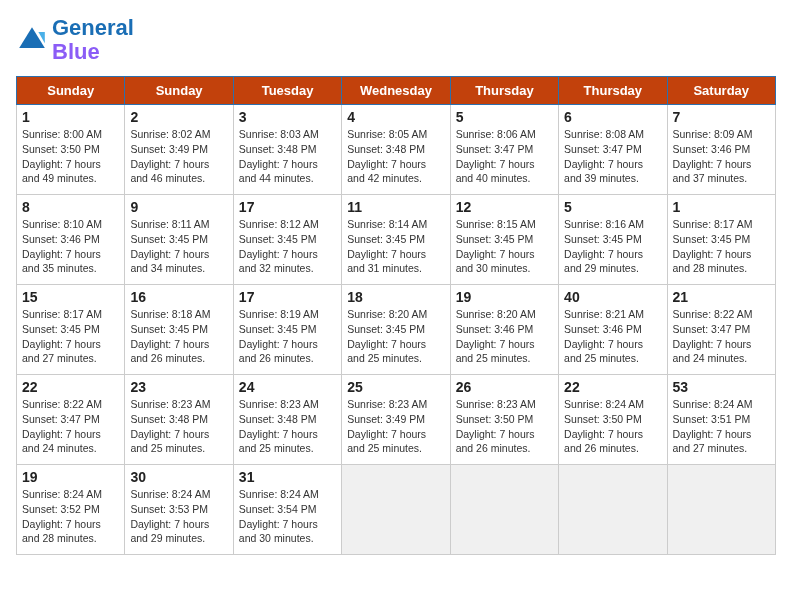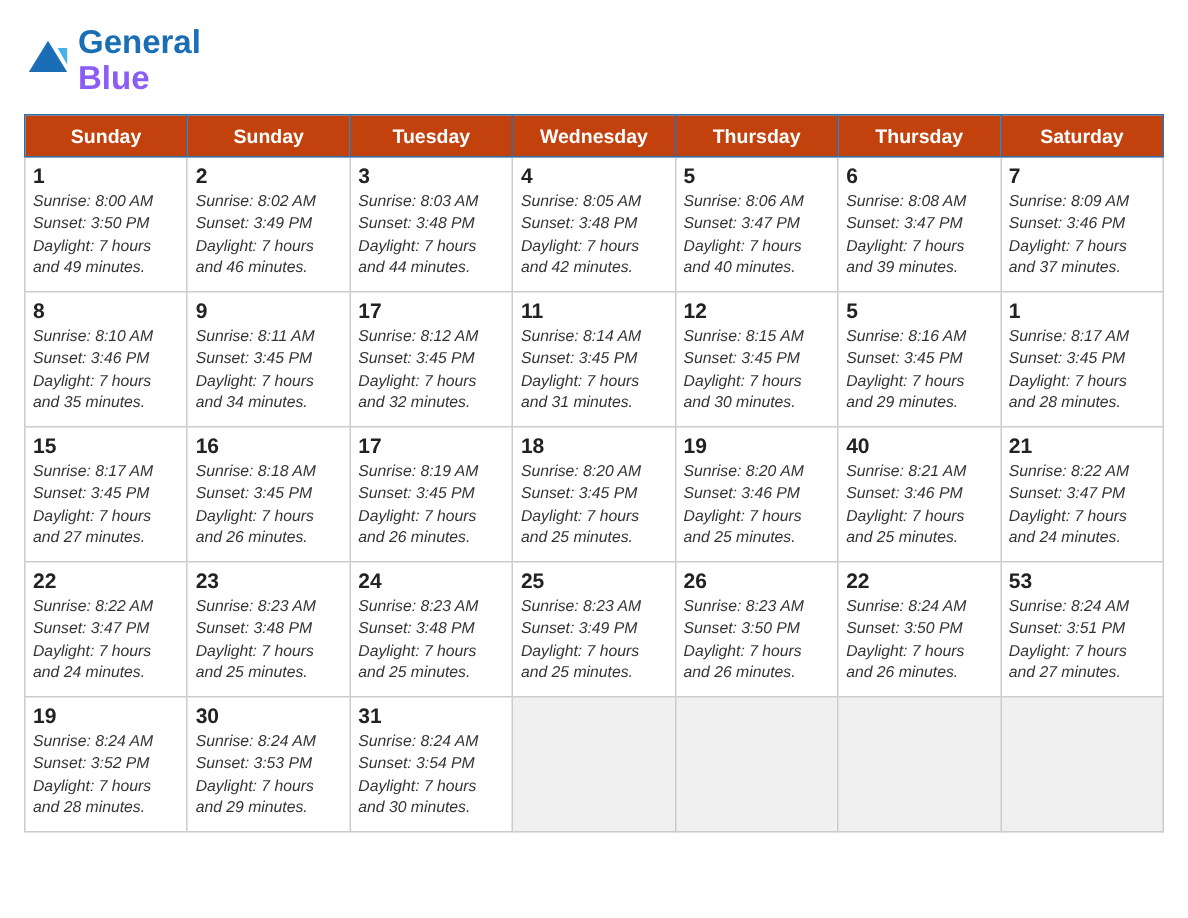--- a/index.html
+++ b/index.html
@@ -73,21 +73,20 @@
       font-size: 14px;
       font-weight: bold;
       color: #222;
       display: block;
       margin-bottom: 2px;
     }
     .day-info {
       color: #333;
       font-size: 10.5px;
       line-height: 1.4;
-      font-style: italic;
     }
   </style>
 </head>
 <body>
 
 <div class="header">
   <div class="logo">
     <svg class="logo-icon" viewBox="0 0 40 40">
       <polygon points="20,4 36,30 4,30" fill="#1a6eb5"></polygon>
       <polygon points="28,10 36,10 36,24" fill="#4ab0e8"></polygon>

